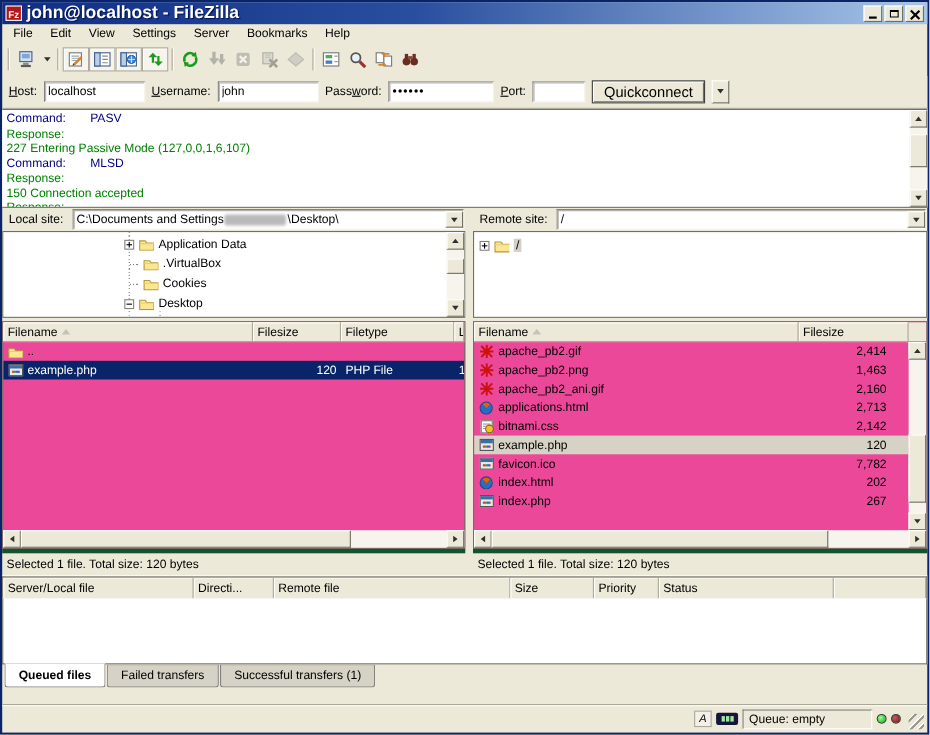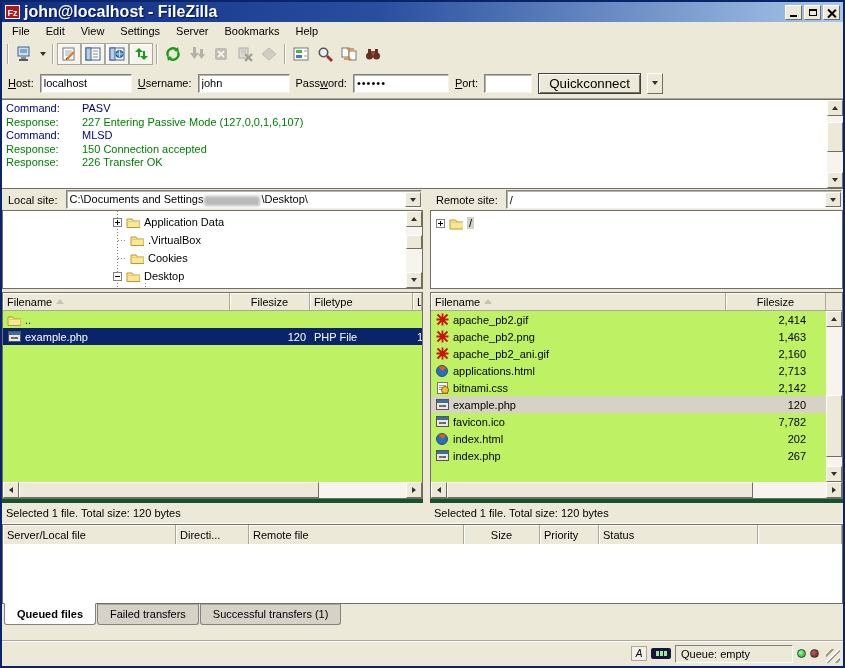--- a/index.html
+++ b/index.html
@@ -36,21 +36,21 @@
   .field { height:19px; background:#fff; border:1px solid; border-color:#848280 #f4f2ea #f4f2ea #848280; box-shadow:inset 1px 1px 0 #b8b4aa; padding:2px 3px; font-family:"Liberation Sans",sans-serif; font-size:11px; }
   .f-host { width:92px; } .f-user { width:92px; } .f-pass { width:96px; letter-spacing:1px;} .f-port { width:48px; }
   .qc-btn { height:21px; padding:0 10px; background:#ece9d8; border:1px solid #404040; box-shadow:inset 1px 1px 0 #fff, inset -1px -1px 0 #716f64; }
   .qc-drop { width:16px; height:21px; background:#ece9d8; border:1px solid; border-color:#fff #716f64 #716f64 #fff; display:flex;align-items:center;justify-content:center; }
 
   
   .log-wrap { height:90px; display:flex; flex:0 0 auto; background:#fff; border-top:1px solid #716f64; border-bottom:1px solid #716f64; }
   .log { flex:1; padding:2px 4px; overflow:hidden; }
   .log-line { display:flex; line-height:13.5px; }
   .log-line .llabel { width:76px; flex:0 0 auto; }
-  .c-command { color:#00007f; } .c-response { color:#008000; } .c-status { color:#000; }
+  .c-command { color:#00007f; } .c-response { color:#008000;flex-direction:column; } .c-status { color:#000; }
 
   
   .vsb { width:16px; flex:0 0 auto; background:#f6f4ec; display:flex; flex-direction:column; }
   .hsb { height:16px; background:#f6f4ec; display:flex; flex-direction:row; flex:0 0 auto; }
   .sbb { width:16px; height:16px; flex:0 0 auto; background:#ece9d8; border:1px solid; border-color:#fff #716f64 #716f64 #fff; display:flex; align-items:center; justify-content:center; }
   .sb-thumb { background:#ece9d8; border:1px solid; border-color:#fff #716f64 #716f64 #fff; }
   .tri-up { width:0;height:0;border-left:3px solid transparent;border-right:3px solid transparent;border-bottom:4px solid #303030; }
   .tri-down { width:0;height:0;border-left:3px solid transparent;border-right:3px solid transparent;border-top:4px solid #303030; }
   .tri-left { width:0;height:0;border-top:3px solid transparent;border-bottom:3px solid transparent;border-right:4px solid #303030; }
   .tri-right { width:0;height:0;border-top:3px solid transparent;border-bottom:3px solid transparent;border-left:4px solid #303030; }
@@ -73,26 +73,26 @@
   .tree-item { height:18px; display:flex; align-items:center; gap:4px; position:relative; }
   .expander { width:9px; height:9px; background:#fff; border:1px solid #848280; position:relative; flex:0 0 auto; }
   .expander::before { content:""; position:absolute; left:1px; top:3px; width:5px; height:1px; background:#000; }
   .expander.plus::after { content:""; position:absolute; left:3px; top:1px; width:1px; height:5px; background:#000; }
   .dotline-v { position:absolute; width:1px; background-image:repeating-linear-gradient(to bottom,#808080 0 1px,transparent 1px 3px); }
   .dot-stub { width:8px; height:1px; background-image:repeating-linear-gradient(to right,#808080 0 1px,transparent 1px 3px); flex:0 0 auto; }
   .tree-sel { background:#d4d0c8; padding:0 2px; }
   .hsplit { height:3px; flex:0 0 auto; }
 
   
-  .list-box { flex:1; background:#bef264; border:1px solid #716f64; display:flex; flex-direction:column; min-height:0; }
+  .list-box { flex:1; background:#ec4899; border:1px solid #716f64; display:flex; flex-direction:column; min-height:0; }
   .list-body-wrap { flex:1; display:flex; min-height:0; }
   .list-rows { flex:1; overflow:hidden; }
   .lheader { height:18px; display:flex; flex:0 0 auto; background:#ece9d8; border-bottom:1px solid #aca899; }
   .hcell { border-right:1px solid #aca899; box-shadow:inset 1px 1px 0 #fff; padding:2px 4px; display:flex; align-items:center; gap:4px; overflow:hidden; white-space:nowrap; }
-  .hcell.r { justify-content:center; }
+  .hcell.r { justify-content:flex-start; }
   .sort-tri { width:0;height:0;border-left:4px solid transparent;border-right:4px solid transparent;border-bottom:5px solid #c6c2b6; }
   .frow { height:17px; display:flex; align-items:center; white-space:nowrap; }
   .fcell { padding:0 4px; display:flex; align-items:center; gap:4px; overflow:hidden; }
   .fcell.r { justify-content:flex-end; }
   .sel-active { background:#0a246a; color:#fff; }
   .sel-inactive { background:#d6d2c6; }
   
   .lc1{width:227px;flex:0 0 auto;} .lc2{width:80px;flex:0 0 auto;} .lc3{width:103px;flex:0 0 auto;} .lc4{flex:1;}
   
   .rc1{width:283px;flex:1;} .rc2{width:100px;flex:0 0 auto;}

